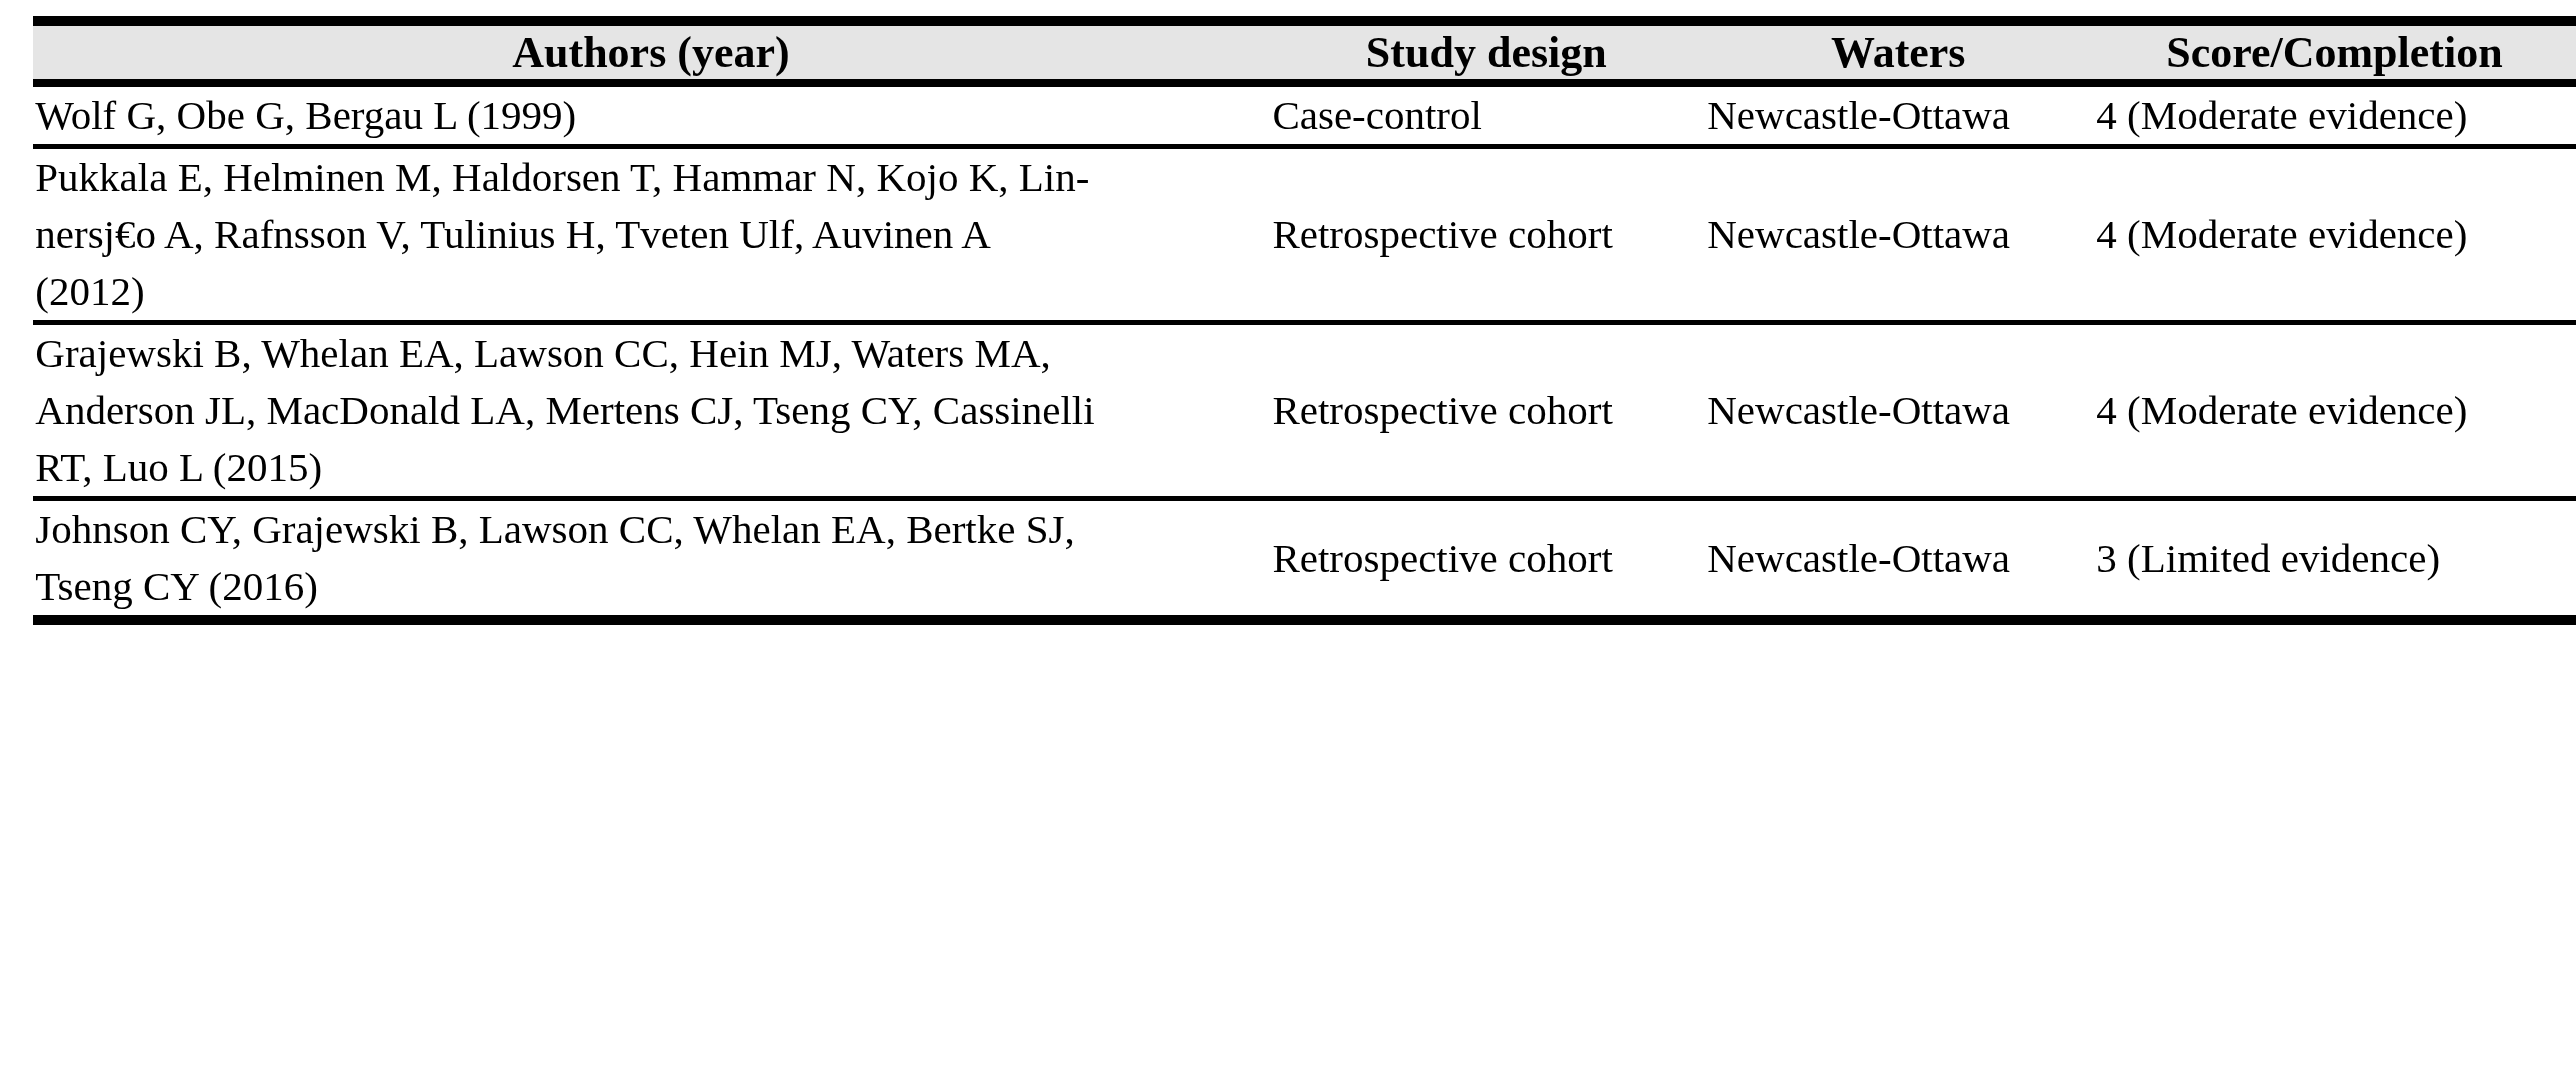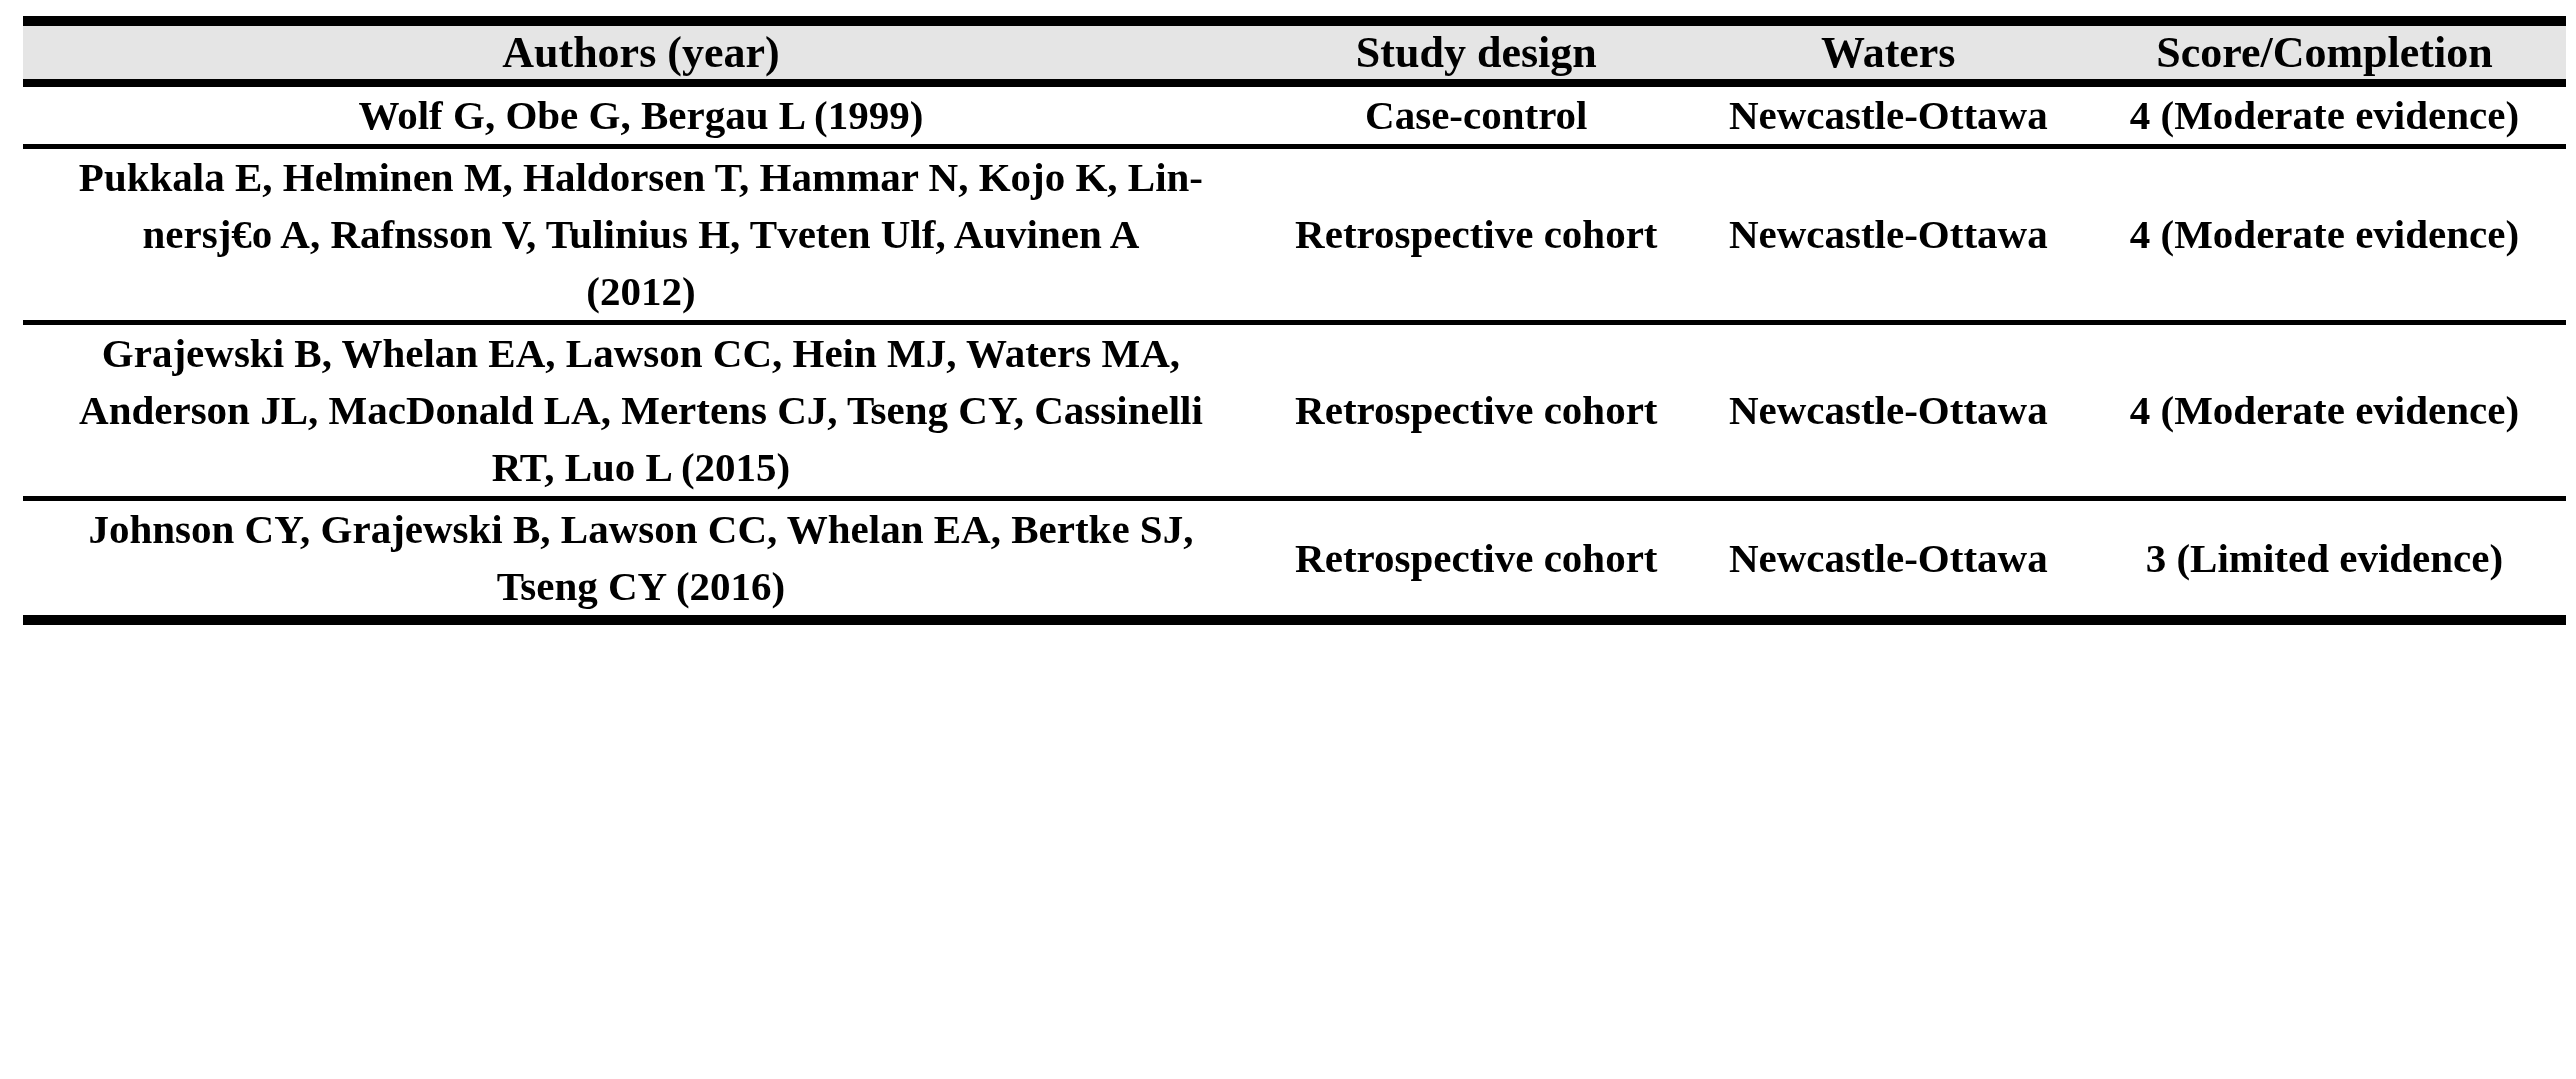--- a/index.html
+++ b/index.html
@@ -9,20 +9,21 @@
   }
   body {
     width: 2576px;
     height: 1079px;
     font-family: "Liberation Serif", "DejaVu Serif", serif;
     color: #000000;
   }
   .page {
     padding-top: 16px;
     padding-left: 23px;
+    margin-left: 10px;
   }
   table.qa-table {
     border-collapse: collapse;
     table-layout: fixed;
     width: 2543px;
     border-top: 10px solid #000000;
     border-bottom: 10px solid #000000;
   }
   thead tr {
     background: #e5e5e5;
@@ -41,25 +42,24 @@
   }
   tbody tr {
     border-bottom: 5.2px solid #000000;
   }
   tbody tr:last-child {
     border-bottom: none;
   }
   td {
     font-size: 41px;
     line-height: 57px;
-    text-align: center;
+    text-align: left;
     vertical-align: middle;
     padding: 0 3.5px;
     overflow: hidden;
-    font-weight: bold;
   }
   td.authors {
     white-space: pre-line; 
     padding: 0 2.3px;
   }
   td.design, td.quality, td.score {
     white-space: nowrap;
   }
 </style>
 </head>

